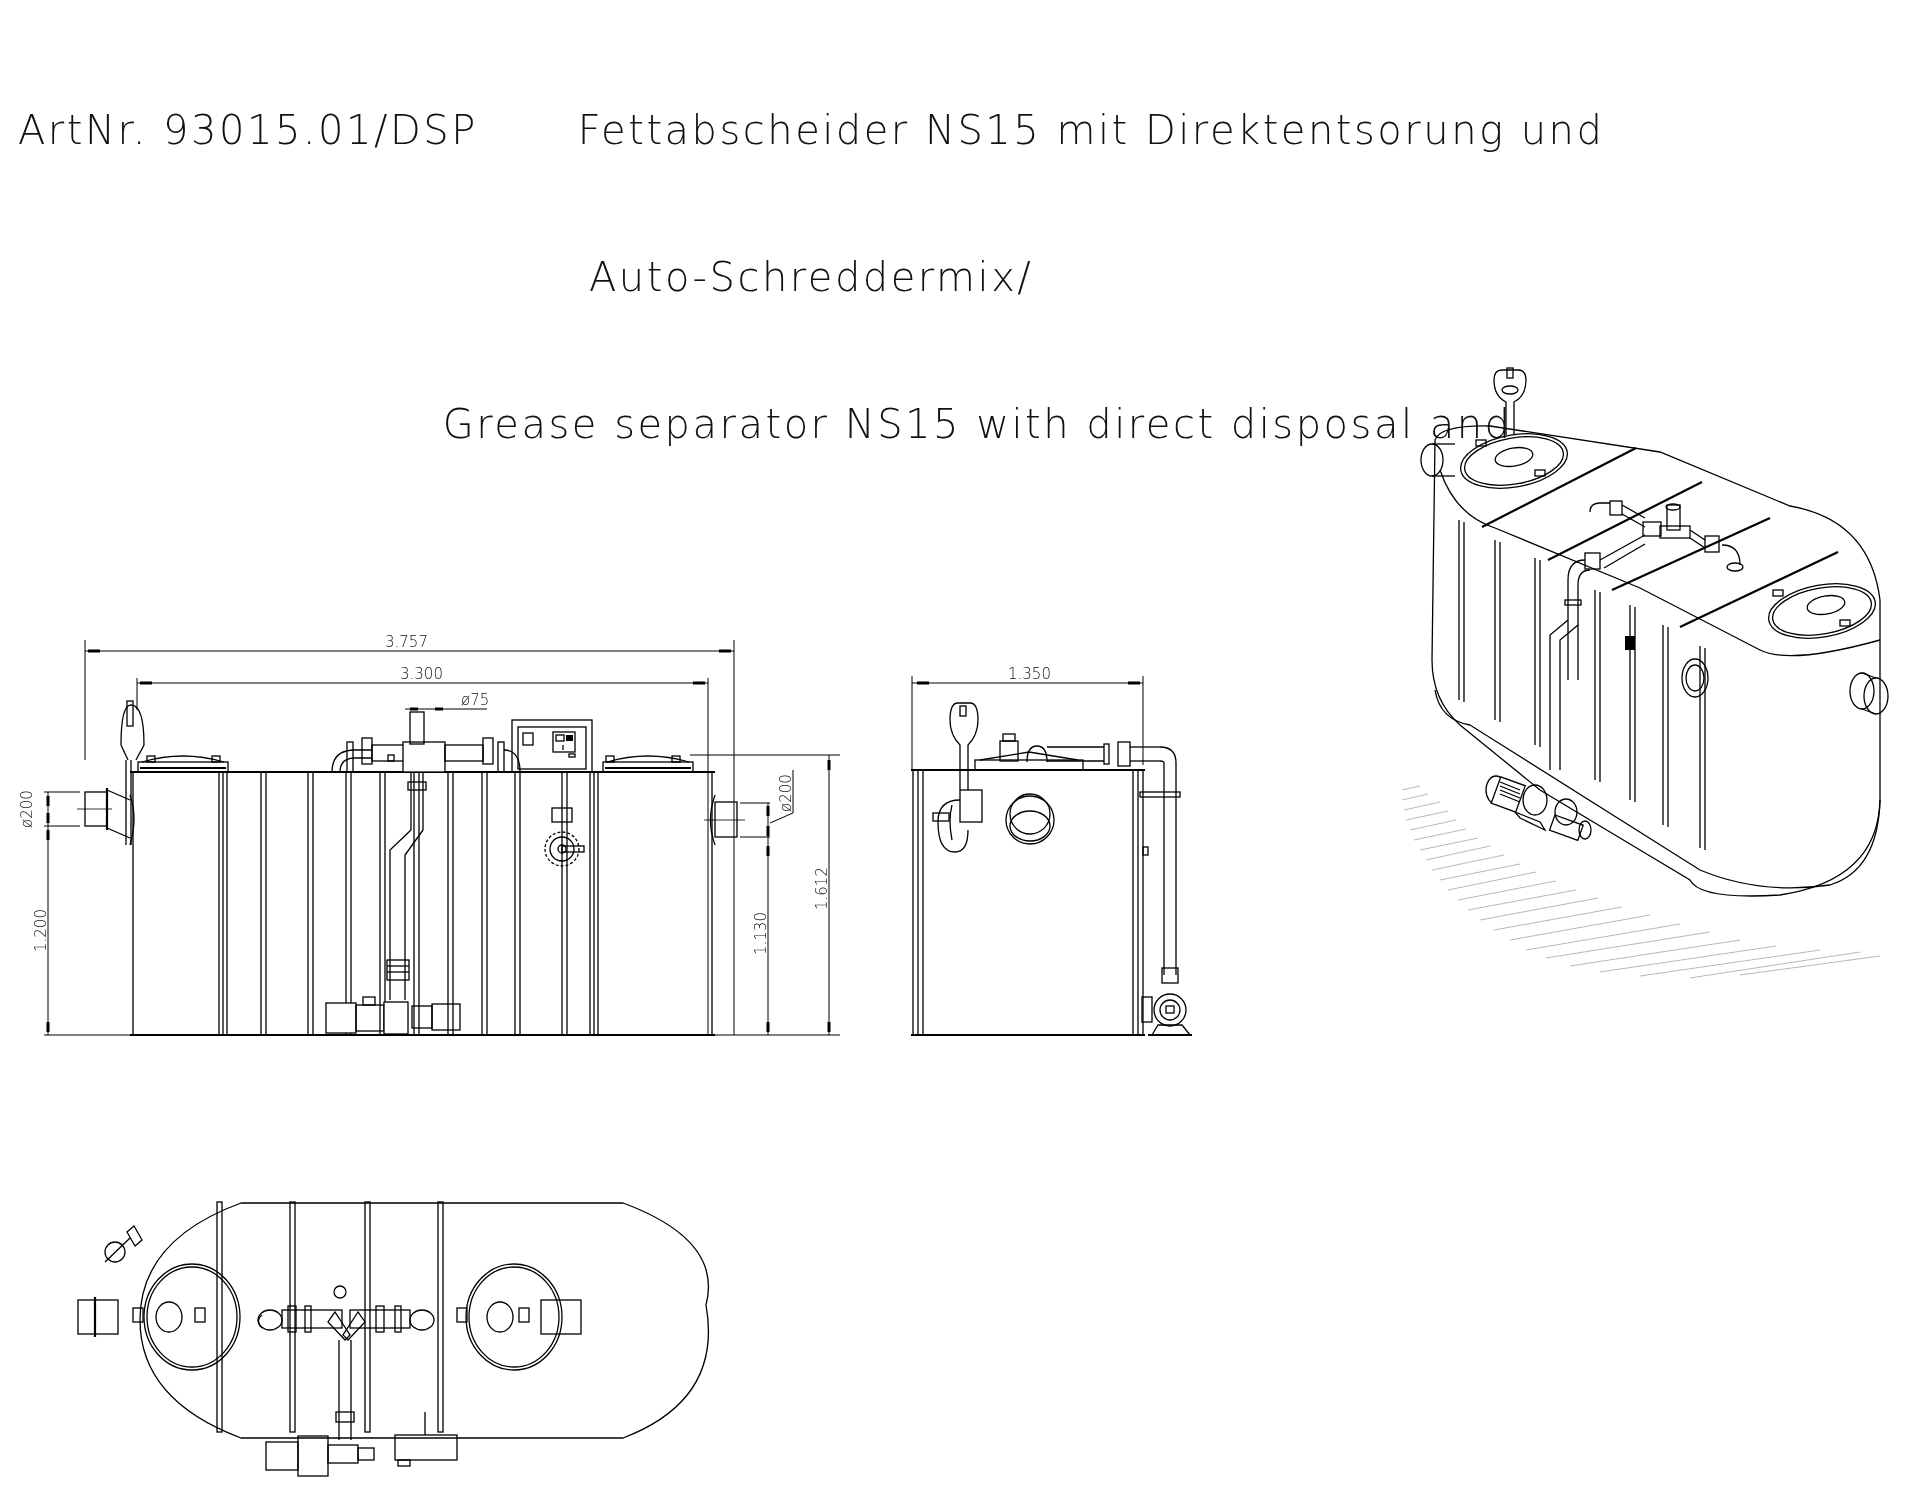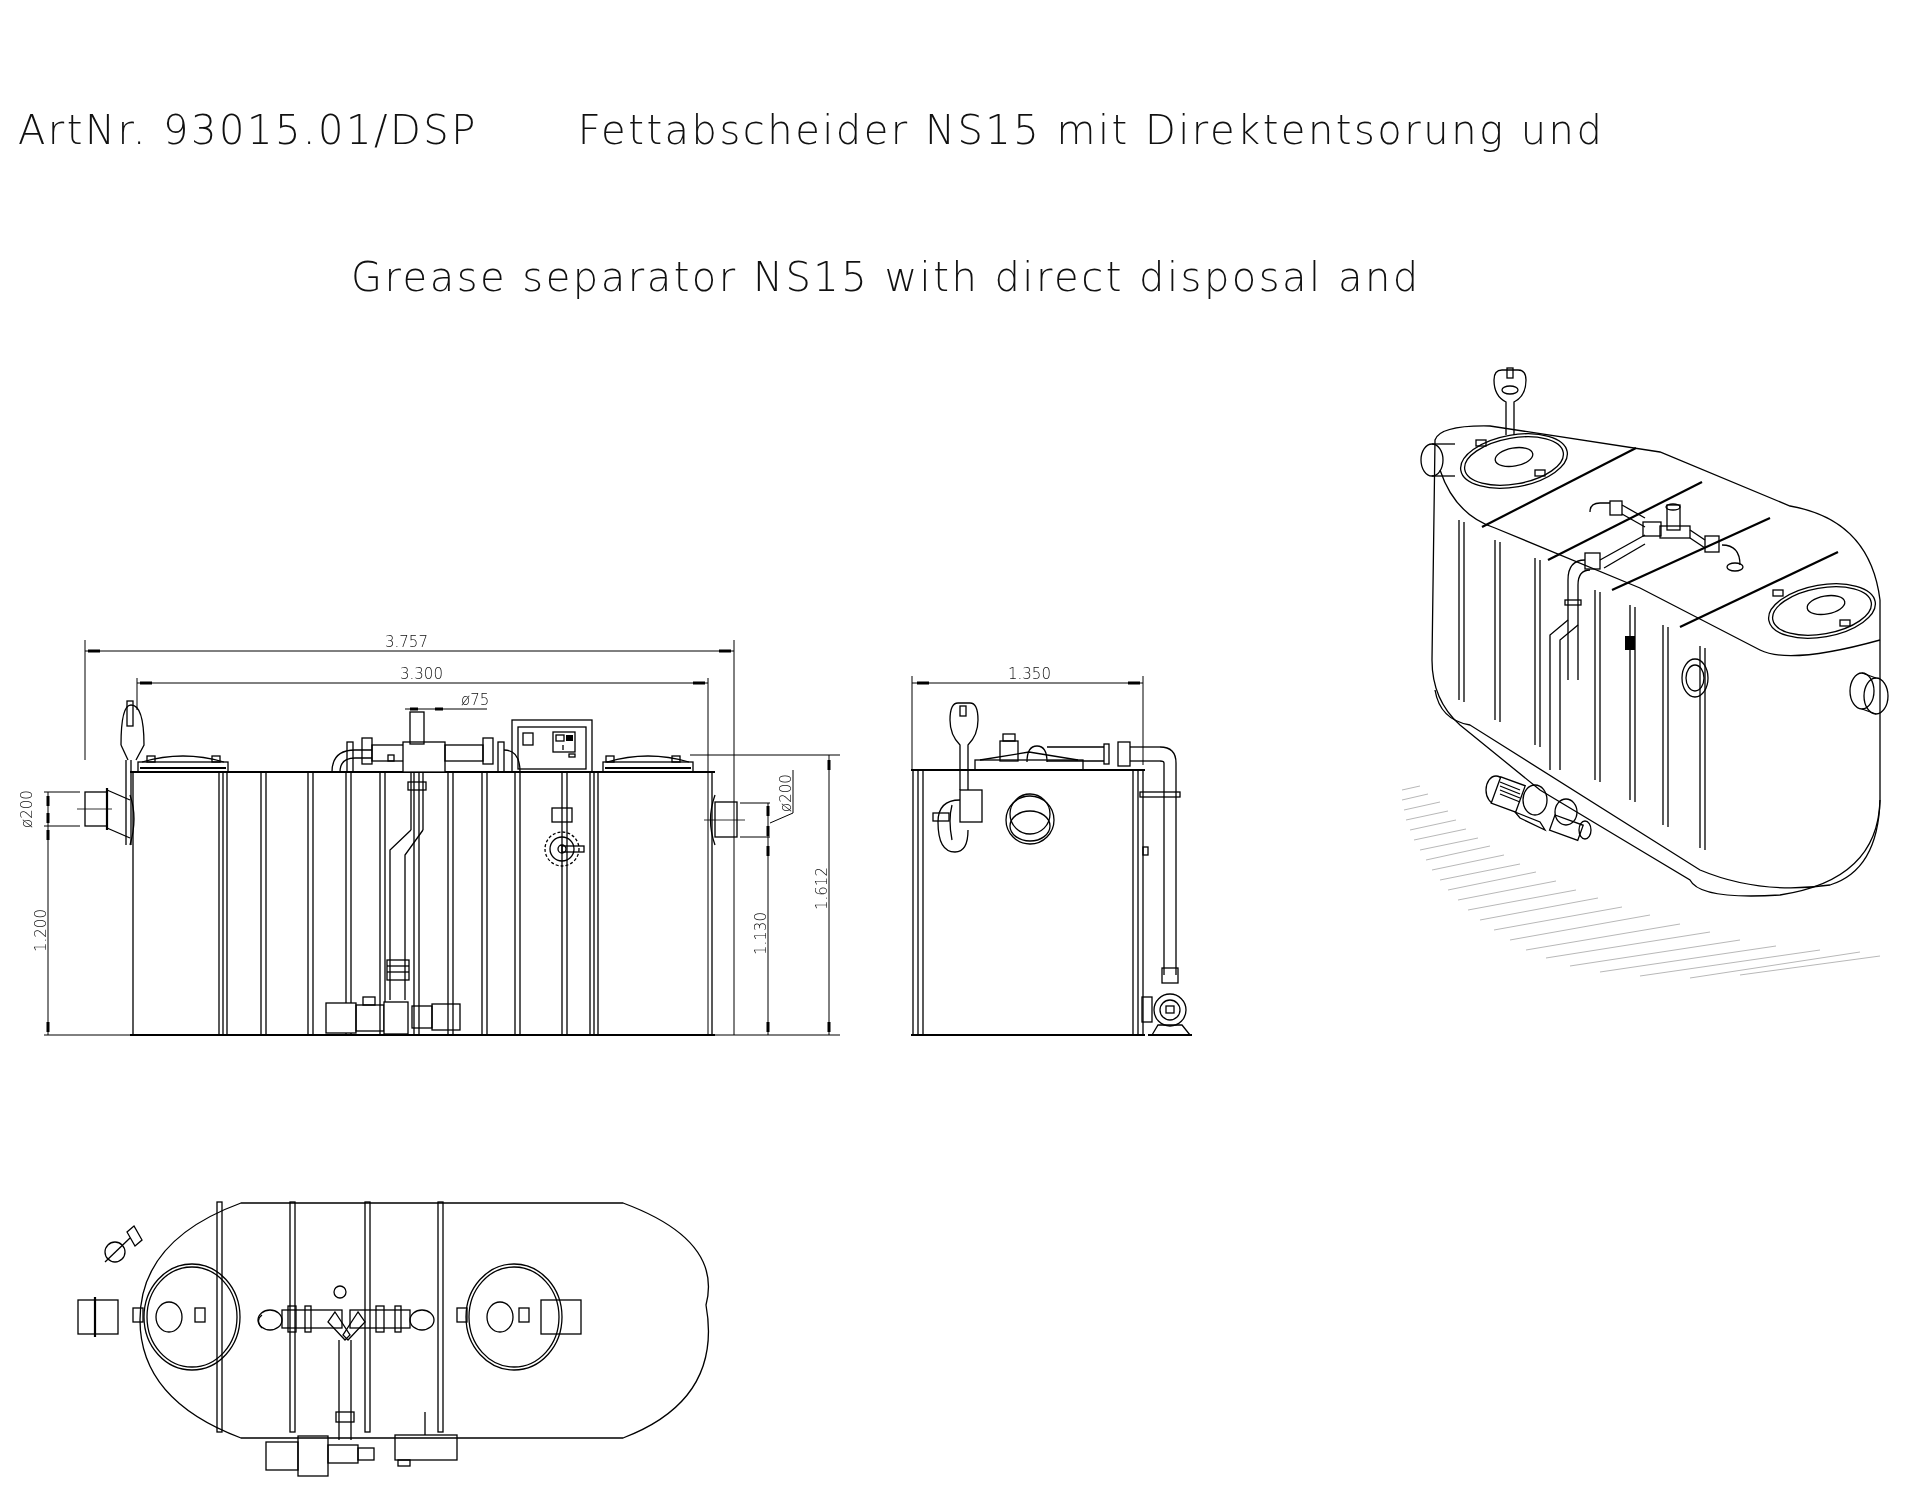--- a/index.html
+++ b/index.html
@@ -1,35 +1,36 @@
 <!DOCTYPE html>
 <html><head>
 <meta charset="utf-8">
 <style>
   html, body { margin: 0; padding: 0; background: #ffffff; }
   body { width: 1920px; height: 1494px; position: relative; overflow: hidden; font-family: "DejaVu Sans", sans-serif; color: #000; }
   .title-block { position: absolute; left: 18px; top: 8px; font-family: "DejaVu Sans", sans-serif; font-weight: 200; font-size: 40px; letter-spacing: 2.5px; line-height: 49px; color: #111; white-space: pre; }
-  .title-block .line { display: block; height: 49px; }
+  .title-block .line { display: block; height: 49px; text-align: center; }
   .title-block .gap { display: inline-block; width: 100px; }
   .title-block .indent { display: inline-block; width: 333px; }
   svg { position: absolute; left: 0; top: 0; }
   .ln { stroke: #000; stroke-width: 1.3; fill: none; }
   .thin { stroke: #000; stroke-width: 0.8; fill: none; }
   .thick { stroke: #000; stroke-width: 2.2; fill: none; }
   .dim { stroke: #000; stroke-width: 1; fill: none; }
   .hatch { stroke: #b8b8b8; stroke-width: 1; }
   .fillw { fill: #fff; stroke: #000; stroke-width: 1.3; }
   .fillb { fill: #000; }
   .dimtxt { font-family: "DejaVu Sans", sans-serif; font-size: 15px; font-weight: 300; fill: #111; }
 </style>
 </head>
 <body>
 
 <div class="title-block">
   <span class="line"><span>ArtNr. 93015.01/DSP</span><span class="gap"></span><span>Fettabscheider NS15 mit Direktentsorung und</span></span>
+  <span class="line">Auto-Schreddermix/</span>
   <span class="line"><span class="indent"></span><span>Grease separator NS15 with direct disposal and</span></span>
 </div>
 
 <svg width="1920" height="1494" viewBox="0 0 1920 1494" xmlns="http://www.w3.org/2000/svg">
   <defs>
     <marker id="tick" markerWidth="12" markerHeight="6" refX="6" refY="3" orient="auto">
       <rect x="0" y="1.5" width="12" height="3" fill="#000"></rect>
     </marker>
   </defs>
 

